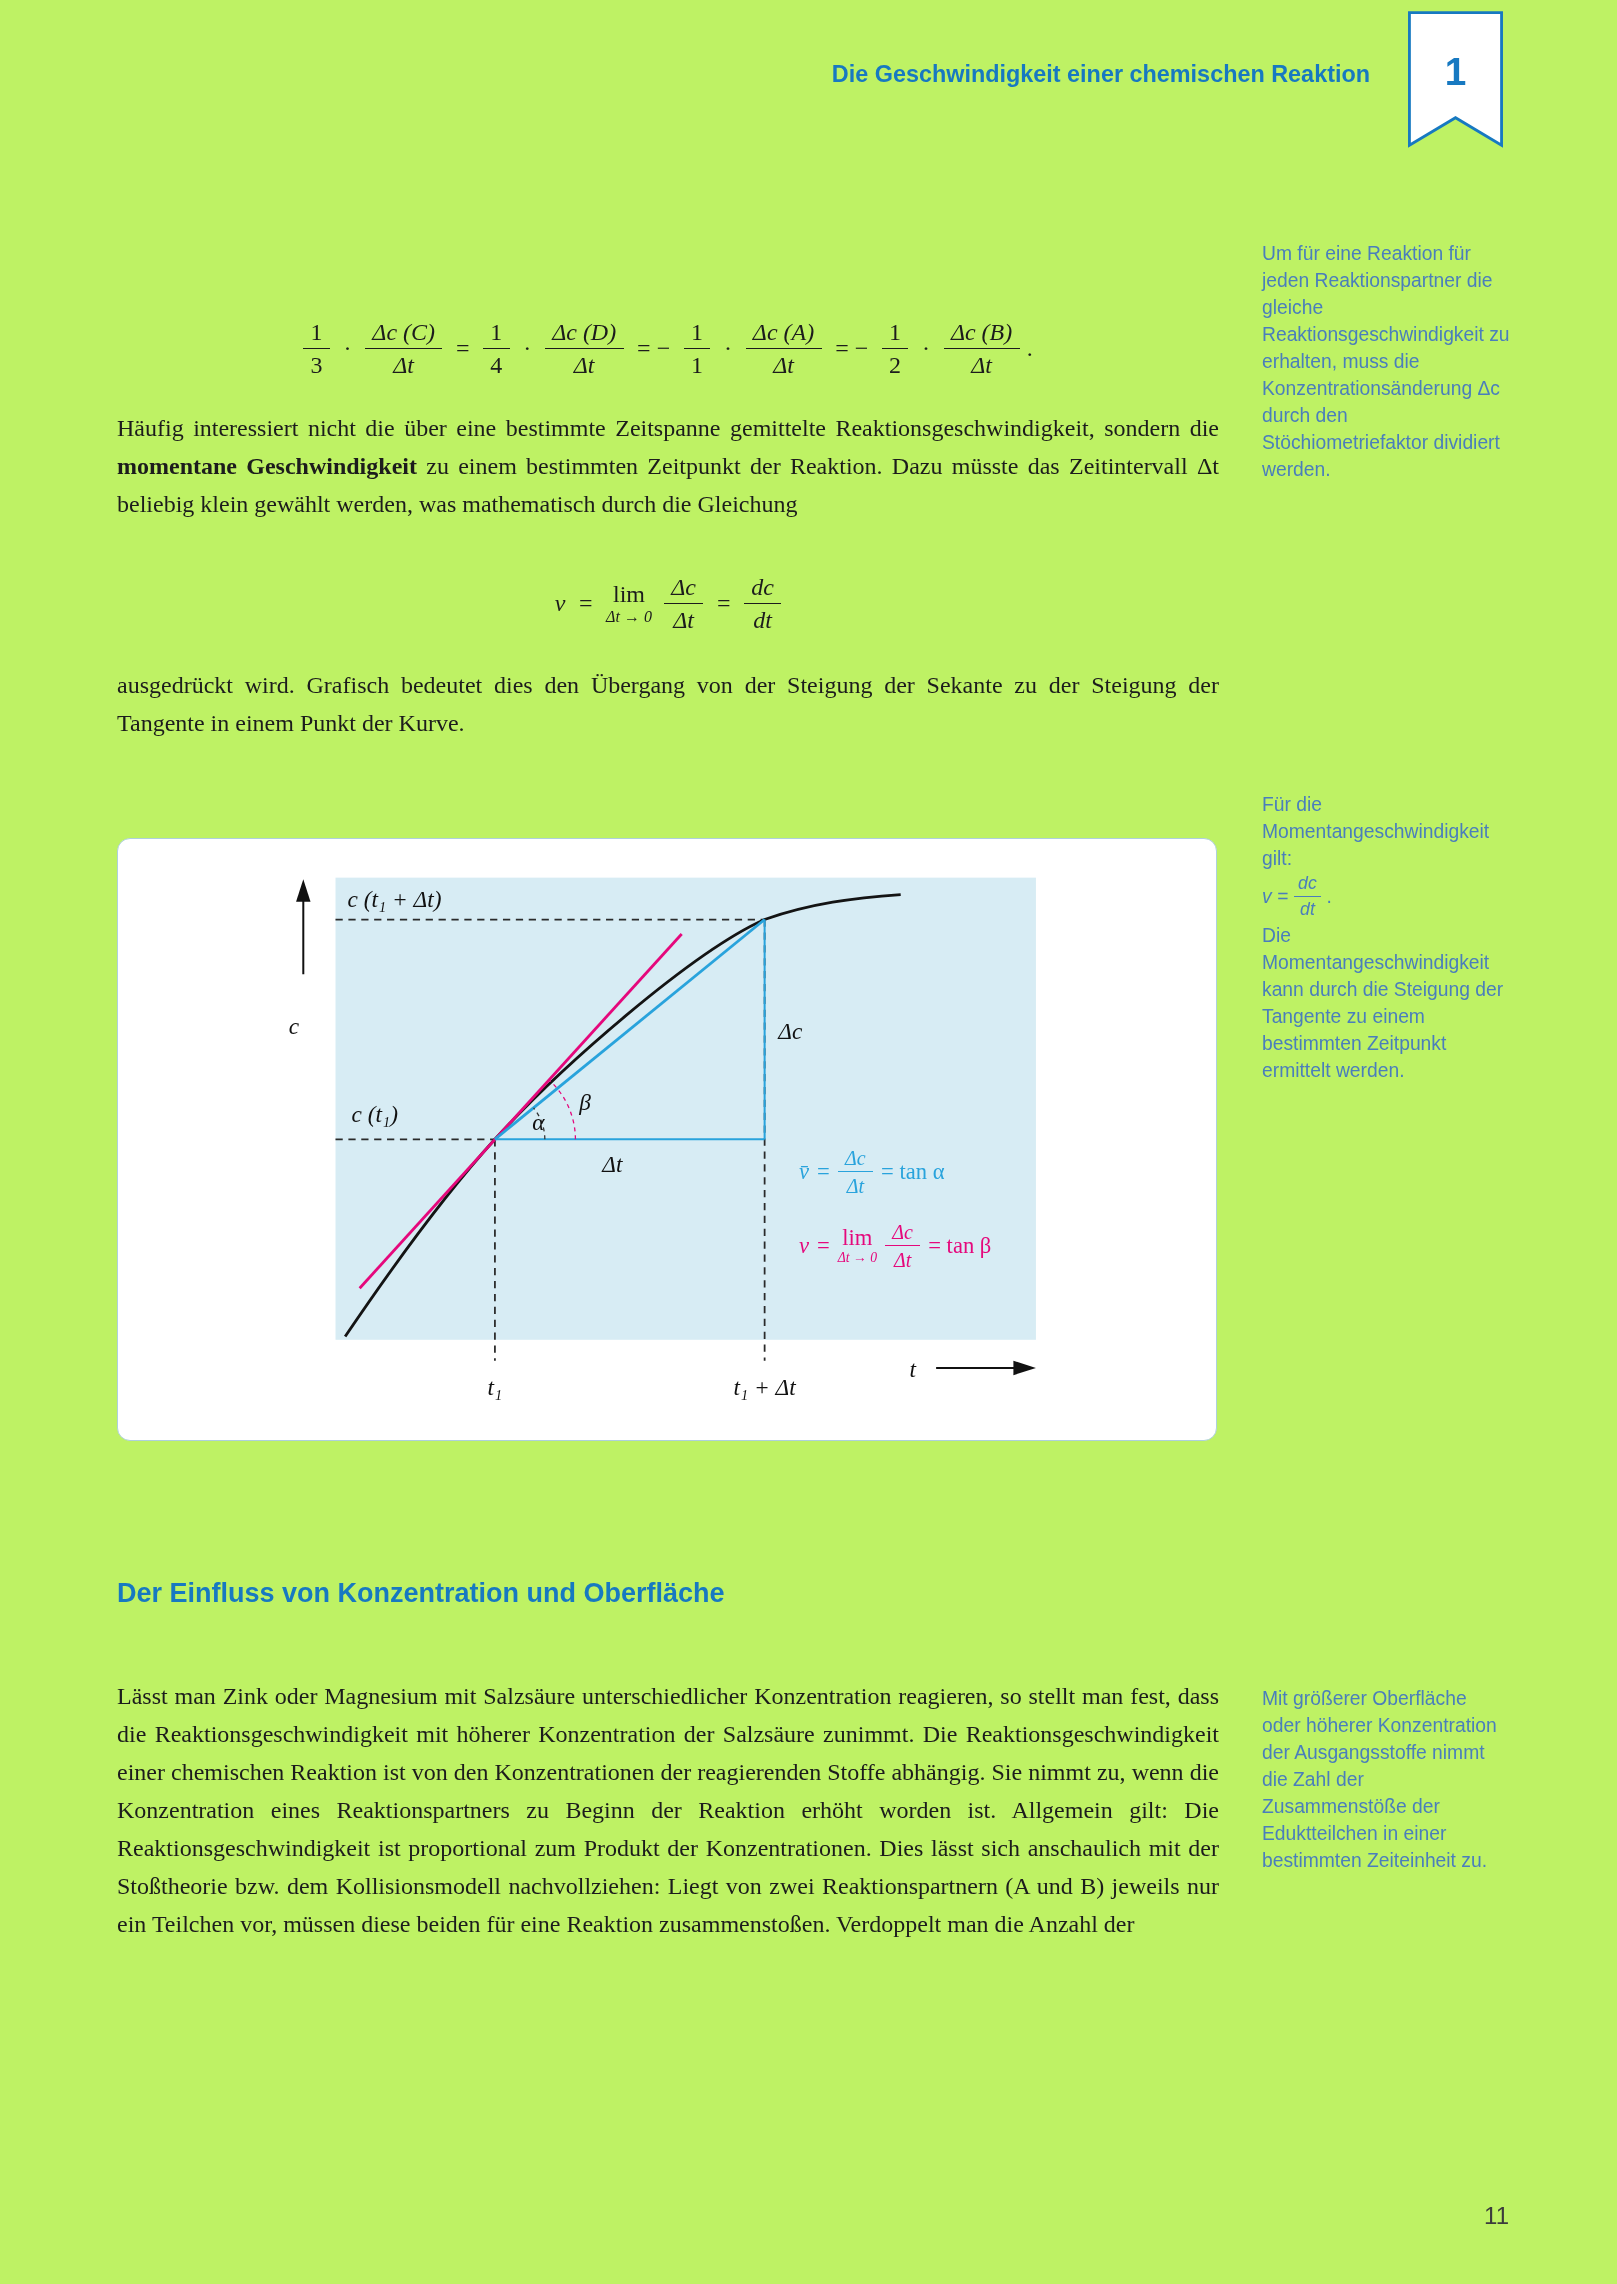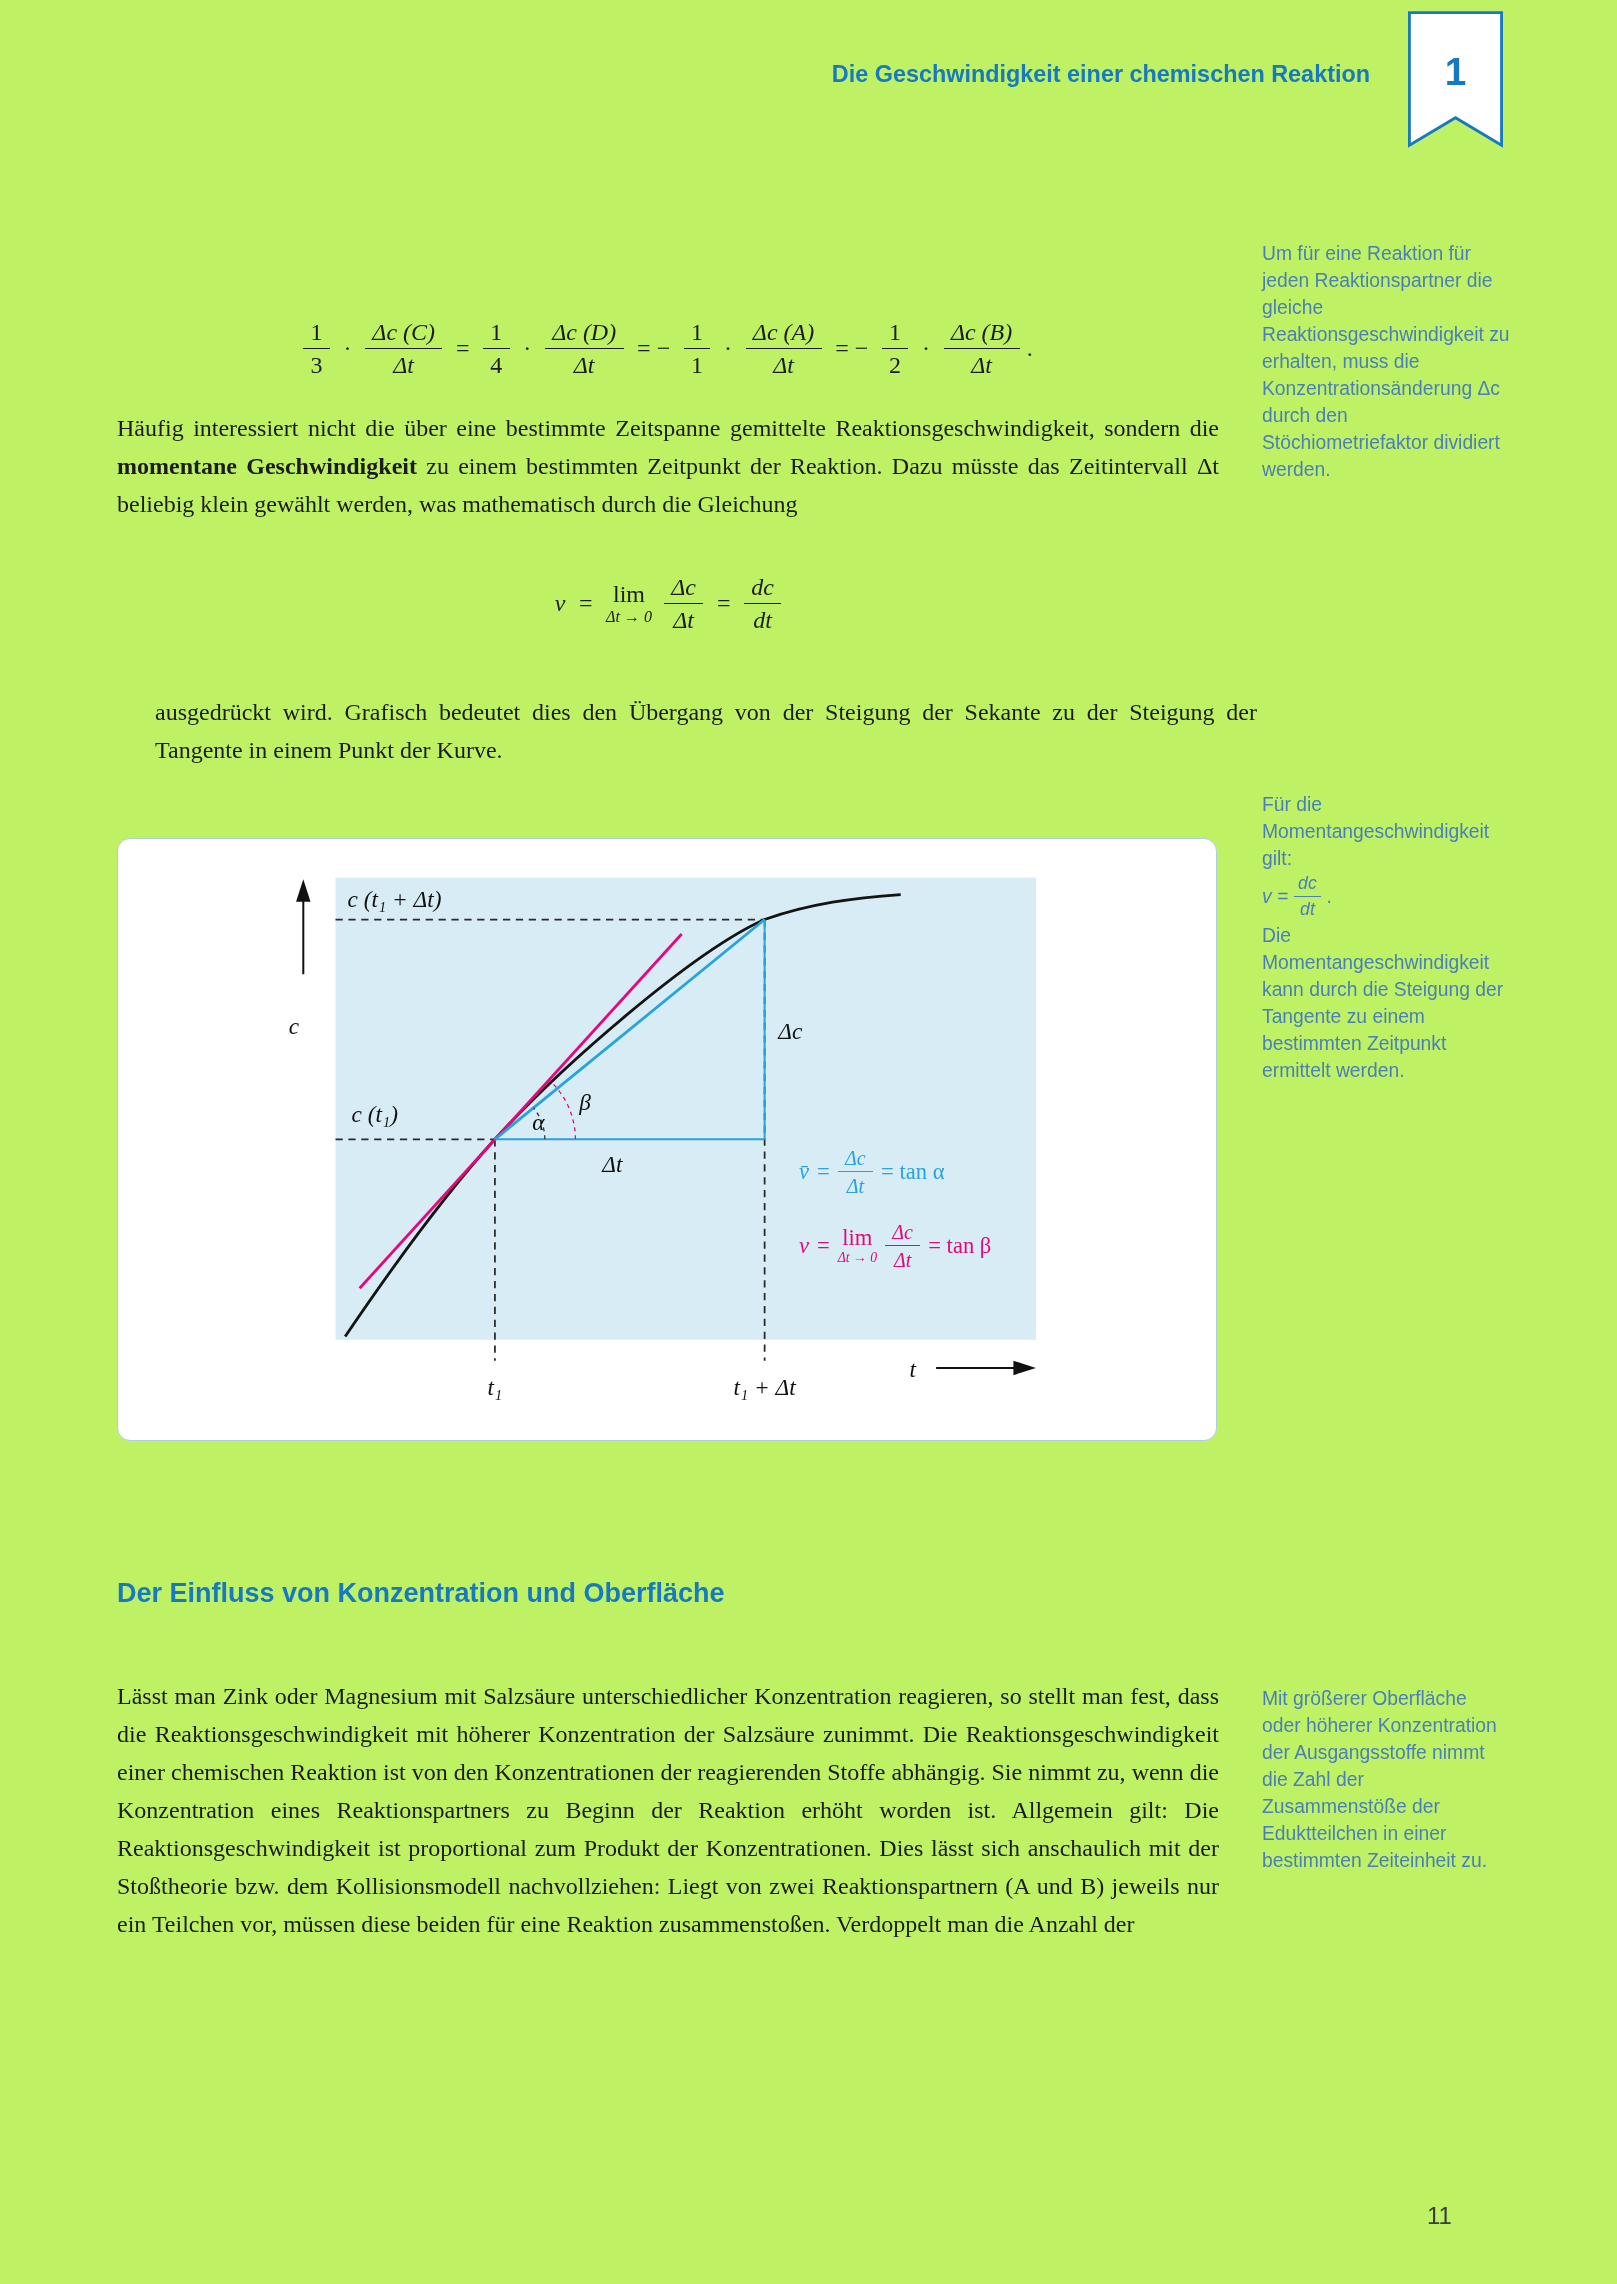--- a/index.html
+++ b/index.html
@@ -76,21 +76,21 @@
     position:absolute; left:1262px; width:248px;
     font:19.3px/27px "Liberation Sans", sans-serif; color:#4a7ebc;
     text-align:left; hyphens:auto; overflow-wrap:break-word;
   }
   .note-formula { display:flex; align-items:center; gap:5.6px; padding:2.4px 0; }
   .note-formula .frac { font-size:17.7px; line-height:1.1; }
   .note-formula .frac .num, .note-formula .frac .den { font-style:italic; padding-left:4px; padding-right:4px; }
 
   
   .page-number {
-    position:absolute; top:2202px; left:1370px; width:139px; text-align:center;
+    position:absolute; top:2202px; left:1370px; width:139px; text-align:right;
     font:24px "Liberation Sans", sans-serif; color:#3c3c3c;
   }
 </style>
 </head>
 <body>
 
 <div class="page">
 
   <div class="header-title">Die Geschwindigkeit einer chemischen Reaktion</div>
   <div class="chapter-tab">
@@ -162,21 +162,21 @@
       <span class="num">Δc</span>
       <span class="den">Δt</span>
     </span>
     <span class="op">=</span>
     <span class="frac vfrac">
       <span class="num">dc</span>
       <span class="den">dt</span>
     </span>
   </div>
 
-  <p class="body-text" style="top:693px;margin-left:38px;">ausgedrückt wird. Grafisch bedeutet dies den Übergang von der Steigung der Sekante zu der Steigung der Tangente in einem Punkt der Kurve.</p>
+  <p class="body-text" style="top:666px;">ausgedrückt wird. Grafisch bedeutet dies den Übergang von der Steigung der Sekante zu der Steigung der Tangente in einem Punkt der Kurve.</p>
 
   <div class="figure-box">
     <svg width="1096" height="599" viewBox="0 0 1361 744">
       <rect x="270" y="48" width="870" height="574" fill="#d7ecf4"></rect>
 
       <line x1="230" y1="168" x2="230" y2="70" stroke="#111111" stroke-width="2.5"></line>
       <polygon points="230,50 221,78 239,78" fill="#111111"></polygon>
       <text x="212" y="242" class="svglbl">c</text>
 
       <text x="983" y="668" class="svglbl">t</text>

